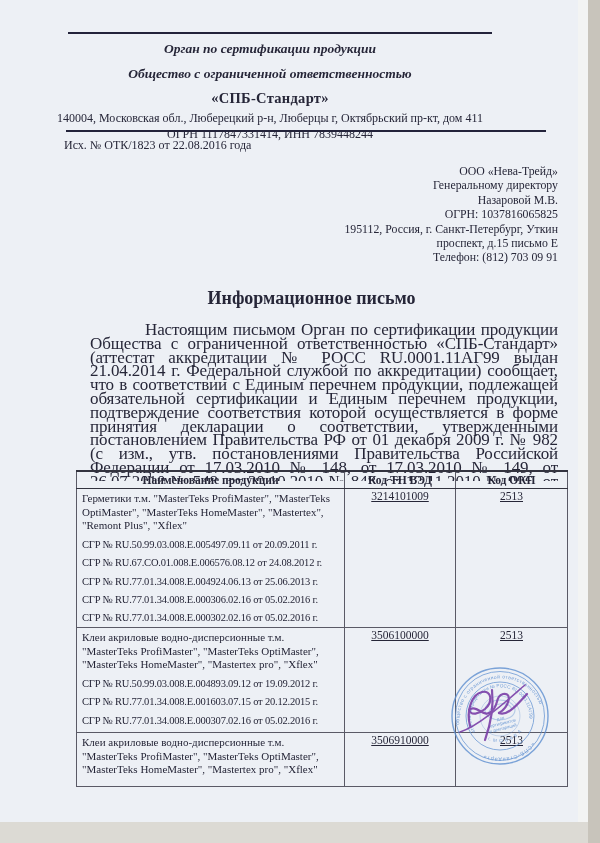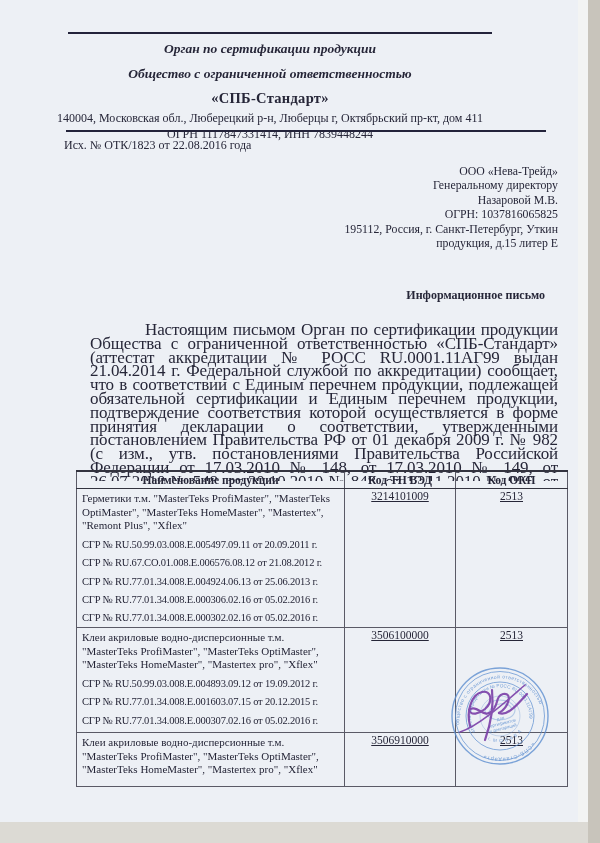--- a/index.html
+++ b/index.html
@@ -27,21 +27,21 @@
   .org-header{position:absolute;left:30px;top:41px;width:480px;text-align:center;}
   .org-line1,.org-line2{font-weight:bold;font-style:italic;font-size:13.5px;margin:0 0 8.5px 0;}
   .org-name{font-weight:bold;font-size:14.5px;margin:0 0 4px 0;letter-spacing:.3px;}
   .org-address{font-size:12px;margin:0 0 1px 0;}
   .org-ogrn{font-size:12px;margin:0;}
 
   .ref-line{position:absolute;left:64px;top:138px;font-size:12px;}
 
   .recipient{position:absolute;right:42px;top:164px;text-align:right;font-size:11.8px;line-height:14.4px;}
 
-  .letter-title{position:absolute;left:78px;top:288px;width:467px;text-align:right;font-weight:bold;font-size:12px;}
+  .letter-title{position:absolute;left:78px;top:288px;width:467px;text-align:center;font-weight:bold;font-size:18px;}
 
   .body-par{
     position:absolute;left:78px;top:311px;width:468px;
     font-size:17px;line-height:13.8px;letter-spacing:-0.12px;
     text-align:justify;text-indent:55px;
     max-height:158px;overflow:hidden;
     margin:12px;
   }
 
   table.products{
@@ -95,21 +95,22 @@
   <div class="rule rule-mid"></div>
 
   <div class="ref-line">Исх. № ОТК/1823 от 22.08.2016 года</div>
 
   <div class="recipient">
     <div>ООО «Нева-Трейд»</div>
     <div>Генеральному директору</div>
     <div>Назаровой М.В.</div>
     <div>ОГРН: 1037816065825</div>
     <div>195112, Россия, г. Санкт-Петербург, Уткин</div>
-    <div>продукция, д.15 литер Е</div>
+    <div>проспект, д.15 письмо Е</div>
+    <div>Телефон: (812) 703 09 91</div>
   </div>
 
   <div class="letter-title">Информационное письмо</div>
 
   <p class="body-par">Настоящим письмом Орган по сертификации продукции Общества с ограниченной ответственностью «СПБ-Стандарт» (аттестат аккредитации № РОСС RU.0001.11АГ99 выдан 21.04.2014 г. Федеральной службой по аккредитации) сообщает, что в соответствии с Единым перечнем продукции, подлежащей обязательной сертификации и Единым перечнем продукции, подтверждение соответствия которой осуществляется в форме принятия декларации о соответствии, утвержденными постановлением Правительства РФ от 01 декабря 2009 г. № 982 (с изм., утв. постановлениями Правительства Российской Федерации от 17.03.2010 № 148, от 17.03.2010 № 149, от 26.07.2010 № 548, от 20.10.2010 № 848,  от 13.11.2010 № 906, от 21.03.2012 №213, от 04.05.2012 №435, от 18.06.2012 № 596, от 04.03.2013 №182, от 04.10.2013 №870, от 11.11.2013 № 1009, от 21.07.2014 года N 677,  от 31.07.2014 года N 737, от 2.10.2014 года N 1009,  от 20.10.2014 года N 1079, от 2.04.2015 года N 309, от 03.09. 2015 года N 930, от 14.05. 2016 года N 413 продукция:</p>
 
   <table class="products">
     <colgroup>
         <col class="c-name">
         <col class="c-tnved">
@@ -120,21 +121,21 @@
         <th>Наименование продукции</th>
         <th>Код ТН ВЭД</th>
         <th>Код ОКП</th>
       </tr>
     </thead>
     <tbody>
       <tr class="row-1">
         <td>
           <p class="prod-name">Герметики т.м. "MasterTeks ProfiMaster", "MasterTeks OptiMaster", "MasterTeks HomeMaster", "Mastertex", "Remont Plus", "Xflex"</p>
           <p class="sgr">СГР №  RU.50.99.03.008.Е.005497.09.11 от 20.09.2011 г.</p>
-          <p class="sgr">СГР №  RU.67.СО.01.008.Е.006576.08.12 от 21.08.2012 г.</p>
+          <p class="sgr">СГР №  RU.67.СО.01.008.Е.006576.08.12 от 24.08.2012 г.</p>
           <p class="sgr">СГР №  RU.77.01.34.008.Е.004924.06.13 от 25.06.2013 г.</p>
           <p class="sgr">СГР №  RU.77.01.34.008.Е.000306.02.16 от 05.02.2016 г.</p>
           <p class="sgr">СГР №  RU.77.01.34.008.Е.000302.02.16 от 05.02.2016 г.</p>
         </td>
         <td class="code-cell pt1">3214101009</td>
         <td class="code-cell pt14">2513</td>
       </tr>
       <tr class="row-2">
         <td>
           <p class="prod-name">Клеи акриловые водно-дисперсионные т.м. "MasterTeks ProfiMaster", "MasterTeks OptiMaster", "MasterTeks HomeMaster", "Mastertex pro", "Xflex"</p>

